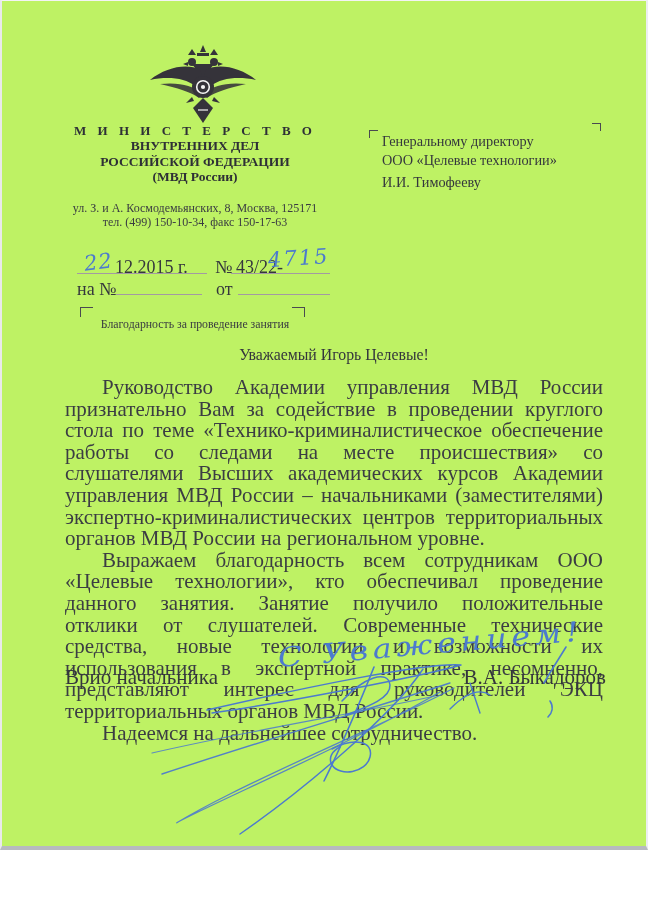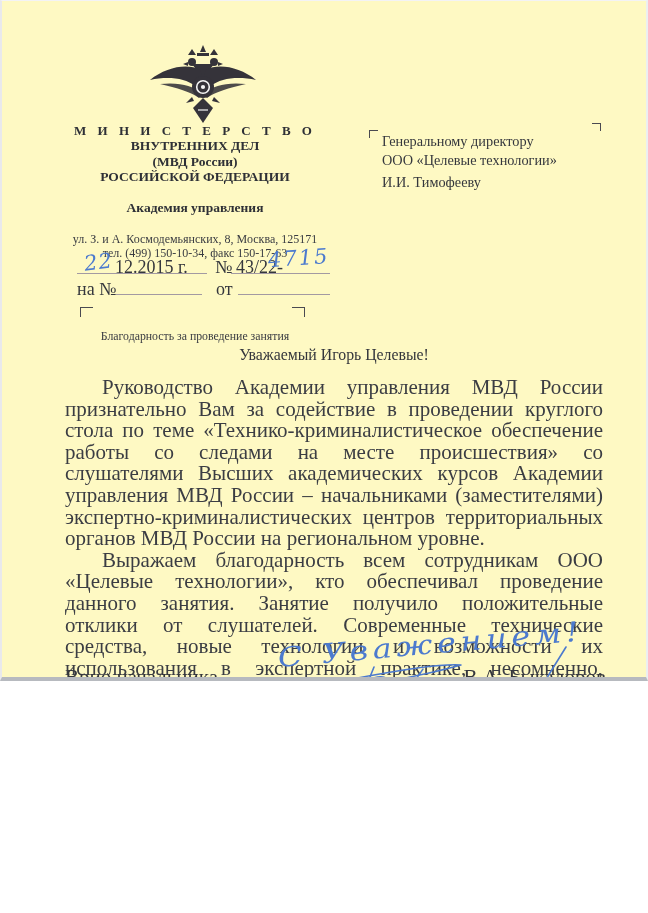--- a/index.html
+++ b/index.html
@@ -1,35 +1,35 @@
 <!DOCTYPE html>
 <html><head>
 <meta charset="utf-8">
 <style>
   html,body{margin:0;padding:0;background:#ffffff;}
   .page{
-    position:relative;width:648px;height:681px;background:#fef9c3;
+    position:relative;width:648px;height:850px;background:#bef264;
     font-family:"Liberation Serif", serif;color:#3d3f45;overflow:hidden;
     box-sizing:border-box;
     border-left:2px solid #e9e9ec;border-right:2px solid #eceef1;
     border-top:1px solid #f3f3f5;border-bottom:4px solid #b7babf;
   }
   .abs{position:absolute;}
   .lh-block{left:58px;top:122px;width:270px;text-align:center;color:#2e3036;}
   .lh1{font-weight:bold;font-size:13px;letter-spacing:4px;line-height:15px;}
   .lh2{font-weight:bold;font-size:13.5px;line-height:15.5px;}
   .lh-academy{font-weight:bold;font-size:13.5px;margin-top:15px;}
   .lh-addr{font-size:12px;margin-top:16px;line-height:14.5px;color:#3a3c42;}
   .underline{border-bottom:1.4px solid #a39aa2;height:0;}
   .hand{font-style:italic;color:#4c7ace;font-family:"DejaVu Serif",serif;}
   .printed-small{font-size:18px;color:#35373d;}
   .corner{width:12px;height:9px;}
   .corner-l{border-left:1.3px solid #4a4a50;border-top:1.3px solid #4a4a50;}
   .corner-r{border-right:1.3px solid #4a4a50;border-top:1.3px solid #4a4a50;}
-  .subject{font-size:11.8px;color:#393b41;margin-top:12px;}
+  .subject{font-size:11.8px;color:#393b41;}
   .recipient{left:380px;top:131px;width:220px;font-size:14.3px;line-height:19px;color:#35373d;}
   .recipient .name{margin-top:3px;}
   .salutation{left:63px;top:345px;width:538px;text-align:center;font-size:15.8px;color:#34363c;}
   .bodytext{left:63px;top:376px;width:538px;font-size:21px;line-height:21.6px;text-align:justify;color:#3b3d43;}
   .bodytext p{margin:0;text-indent:37px;}
   .bodytext p.noj{text-align:left;}
   .signoff{top:664px;font-size:21px;color:#34363c;}
   .closing-hand{
     left:276px;top:641px;font-size:27px;letter-spacing:4px;
     transform:rotate(-5deg) scaleX(1.18);transform-origin:left center;
@@ -71,23 +71,22 @@
       <path d="M66,54 l6,6 l-8,-2 z"></path>
 
       <path d="M55,55 L45,65 L55,80 L65,65 Z"></path>
       <path d="M50,66 h10 v2 h-10 z" fill="#f5f5f5" fill-opacity="0.6"></path>
     </g>
   </svg>
 
   <div class="abs lh-block">
     <div class="lh1">М И Н И С Т Е Р С Т В О</div>
     <div class="lh2">ВНУТРЕННИХ ДЕЛ</div>
+    <div class="lh2">РОССИЙСКОЙ ФЕДЕРАЦИИ</div>
     <div class="lh2">(МВД России)</div>
-    <div class="lh2">РОССИЙСКОЙ ФЕДЕРАЦИИ</div>
-    <div class="lh-academy">Академия управления</div>
     <div class="lh-addr">ул. З. и А. Космодемьянских, 8, Москва, 125171</div>
     <div class="lh-addr" style="margin-top:0;">тел. (499) 150-10-34, факс 150-17-63</div>
   </div>
 
   <div class="abs underline" style="left:75px;top:272px;width:130px;"></div>
   <div class="abs hand hand-day">22</div>
   <div class="abs printed-small" style="left:113px;top:256px;">12.2015 г.</div>
   <div class="abs printed-small" style="left:213px;top:256px;">№</div>
   <div class="abs underline" style="left:229px;top:272px;width:99px;"></div>
   <div class="abs printed-small" style="left:234px;top:256px;">43/22-</div>

